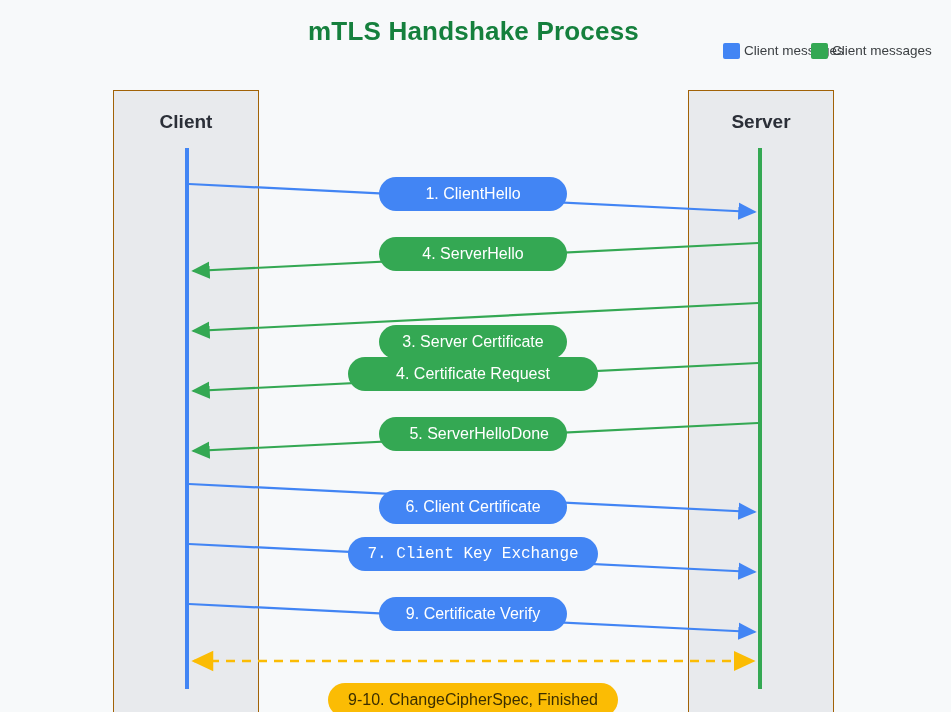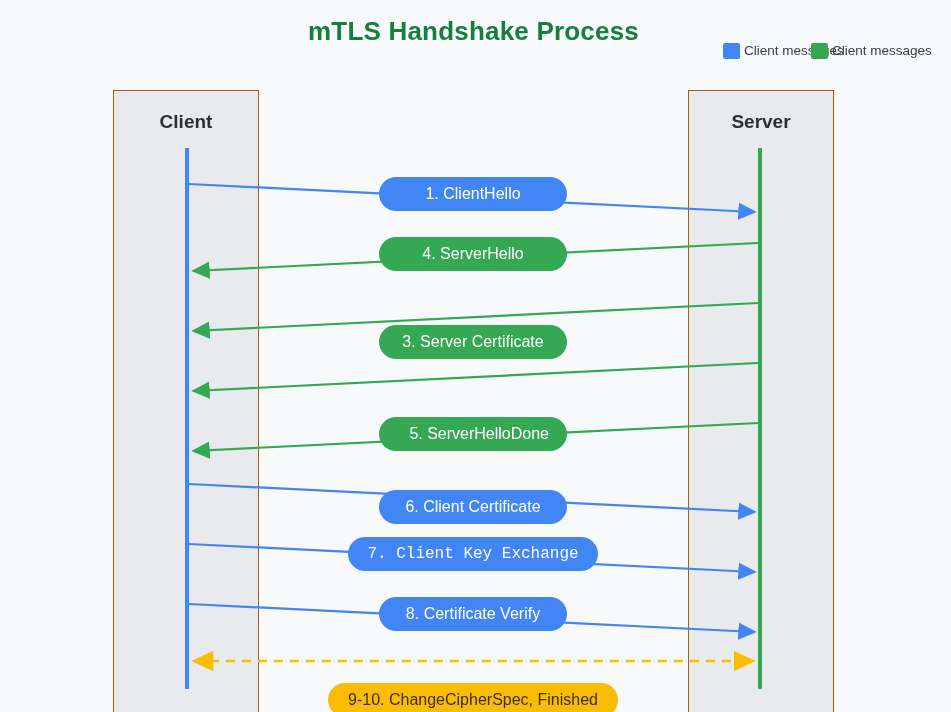--- a/index.html
+++ b/index.html
@@ -180,19 +180,20 @@
     <line x1="189" y1="544" x2="755" y2="572" stroke="#4285F4" stroke-width="2.2" marker-end="url(#ah-client)"></line>
 
     <line x1="189" y1="604" x2="755" y2="632" stroke="#4285F4" stroke-width="2.2" marker-end="url(#ah-client)"></line>
 
     <line x1="194" y1="661" x2="753" y2="661" stroke="#FBBC04" stroke-width="2.6" stroke-dasharray="9,7" marker-end="url(#ah-both)" marker-start="url(#ah-both-start)"></line>
   </svg>
 
   <div class="pill client" style="left:473px; top:194px; width:188px;">1. ClientHello</div>
   <div class="pill server" style="left:473px; top:254px; width:188px;">4. ServerHello</div>
   <div class="pill server" style="left:473px; top:303px; width:188px;margin-top:39px;">3. Server Certificate</div>
+  <div class="pill server" style="left:473px; top:374px; width:250px;">4. Certificate Request</div>
   <div class="pill server" style="left:473px; top:434px; width:188px;text-align:right;">5. ServerHelloDone</div>
   <div class="pill client" style="left:473px; top:494px; width:188px;margin-top:13px;">6. Client Certificate</div>
   <div class="pill client" style="left:473px; top:554px; width:250px;font-family:Liberation Mono, monospace;">7. Client Key Exchange</div>
-  <div class="pill client" style="left:473px; top:614px; width:188px;">8. Certificate Verify</div>
+  <div class="pill client" style="left:473px; top:614px; width:188px;">9. Certificate Verify</div>
   <div class="pill both" style="left:473px; top:656px; width:290px;">9-10. ChangeCipherSpec, Finished</div>
 
 </div>
 
 </body></html>

